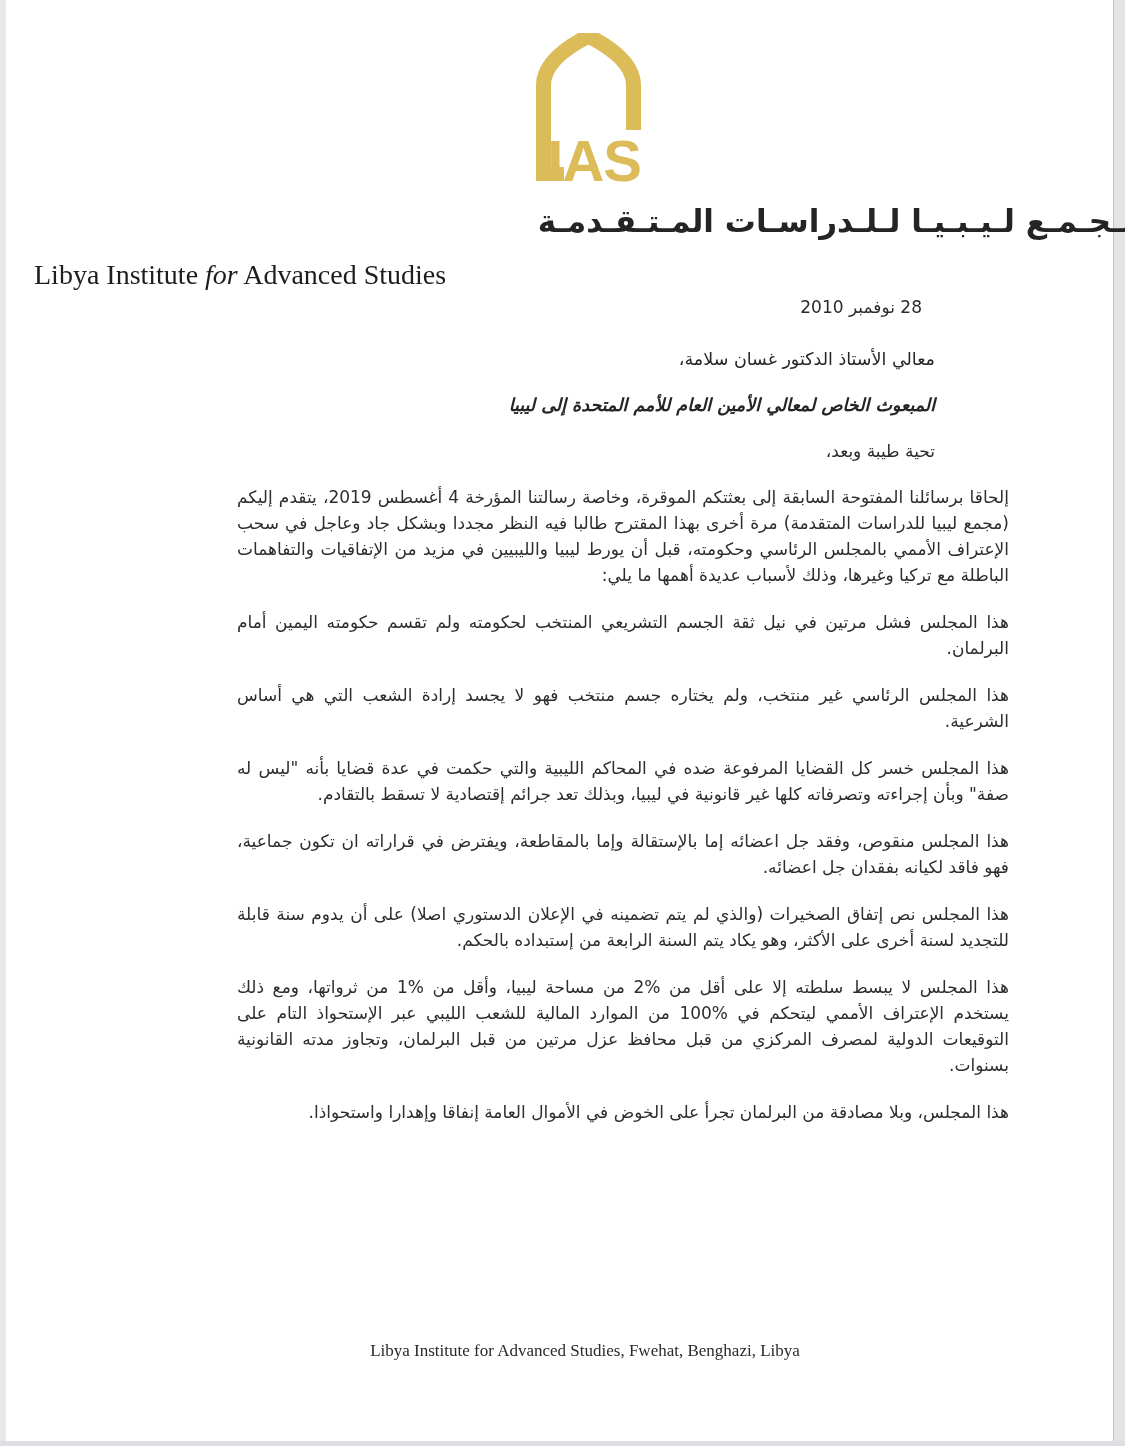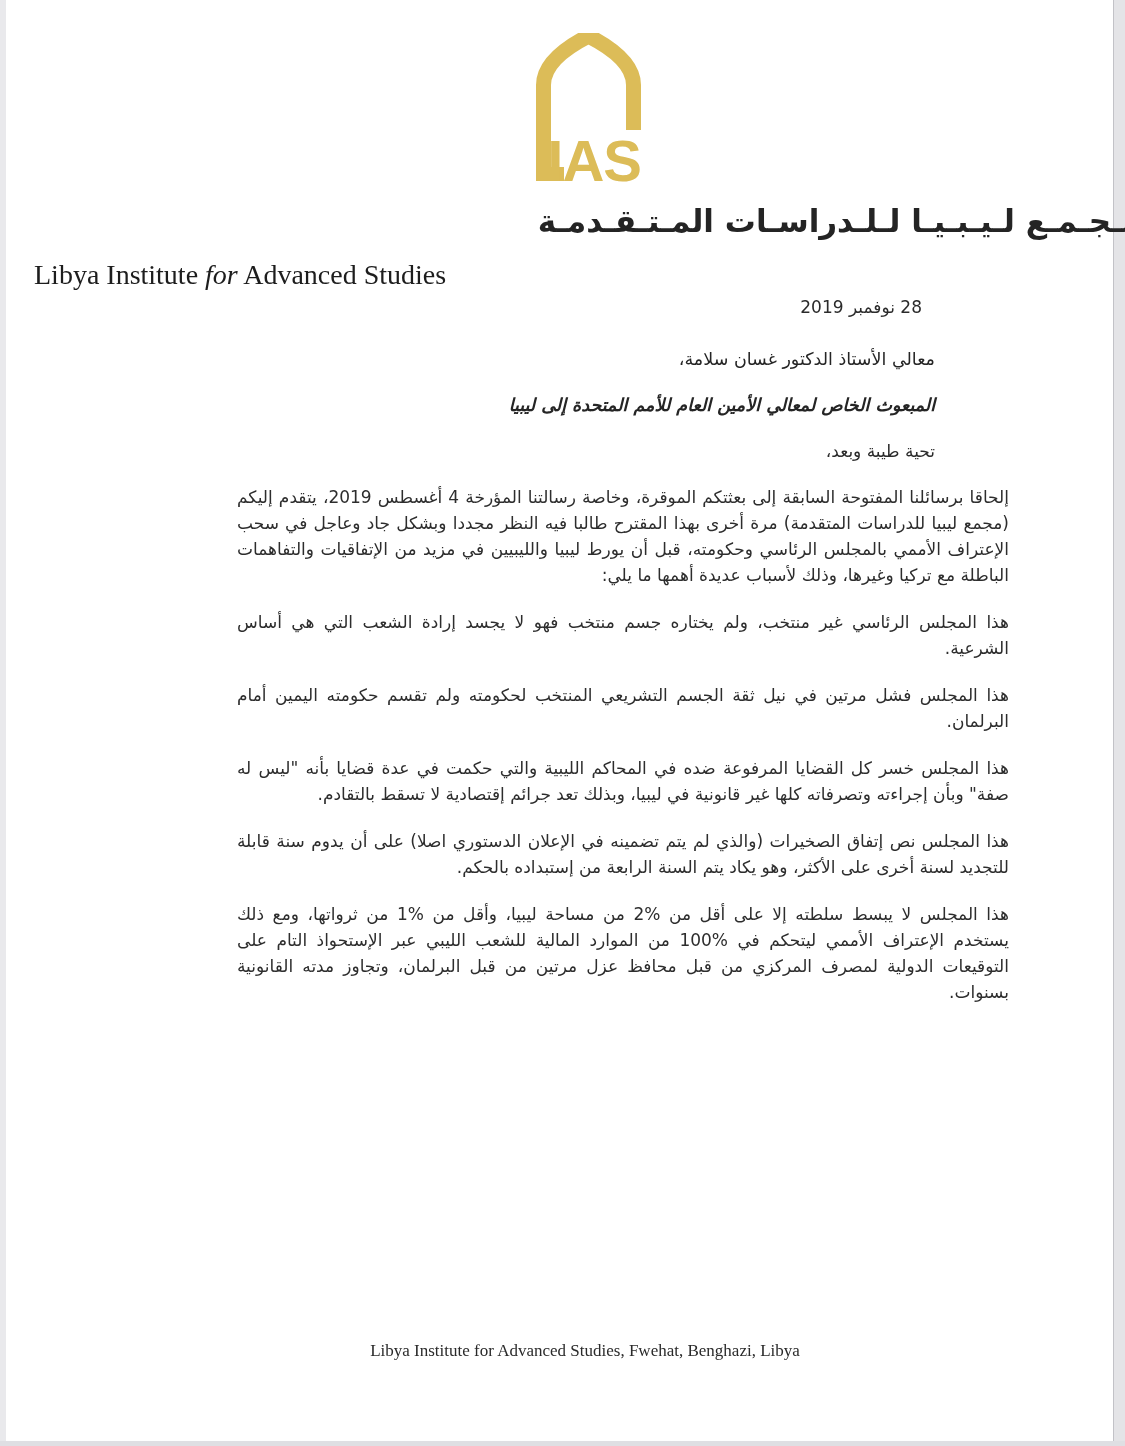--- a/index.html
+++ b/index.html
@@ -97,32 +97,34 @@
   <div class="letterhead">
     <svg class="logo-svg" width="120" height="150" viewBox="0 0 120 150" aria-hidden="true">
       <path d="M 15.5 148 L 15.5 52 Q 15.5 26 60.5 3 Q 105.5 26 105.5 52 L 105.5 97" fill="none" stroke="#dcbc58" stroke-width="15" stroke-linejoin="miter"></path>
       <rect x="8" y="134" width="28" height="14" fill="#dcbc58"></rect>
       <text x="113" y="148" text-anchor="end" font-size="58" font-weight="bold" letter-spacing="-1" fill="#dcbc58" font-family="Liberation Sans, sans-serif">IAS</text>
     </svg>
     <div class="org-ar" dir="rtl" lang="ar">مـجـمـع لـيـبـيـا لـلـدراسـات المـتـقـدمـة</div>
     <div class="org-en"><span>Libya Institute </span><span class="for-italic">for</span><span> Advanced Studies</span></div>
   </div>
 
-  <div class="date-line" dir="rtl" lang="ar">28 نوفمبر 2019</div>
+  <div class="date-line" dir="rtl" lang="ar">28 نوفمبر 2010</div>
 
   <div class="recipient-name" dir="rtl" lang="ar">معالي الأستاذ الدكتور غسان سلامة،</div>
 
   <div class="recipient-role" dir="rtl" lang="ar">المبعوث الخاص لمعالي الأمين العام للأمم المتحدة إلى ليبيا</div>
 
   <div class="salutation" dir="rtl" lang="ar">تحية طيبة وبعد،</div>
 
   <div class="body-block" dir="rtl" lang="ar">
     <p>إلحاقا برسائلنا المفتوحة السابقة إلى بعثتكم الموقرة، وخاصة رسالتنا المؤرخة 4 أغسطس 2019، يتقدم إليكم (مجمع ليبيا للدراسات المتقدمة) مرة أخرى بهذا المقترح  طالبا فيه النظر مجددا وبشكل جاد وعاجل في سحب الإعتراف الأممي بالمجلس الرئاسي وحكومته، قبل أن يورط ليبيا والليبيين في مزيد من الإتفاقيات والتفاهمات الباطلة مع تركيا وغيرها، وذلك لأسباب عديدة أهمها ما يلي:</p>
+    <p>هذا المجلس فشل مرتين في نيل ثقة الجسم التشريعي المنتخب لحكومته ولم تقسم حكومته اليمين أمام البرلمان.</p>
     <p>هذا المجلس الرئاسي غير منتخب، ولم يختاره جسم منتخب فهو لا يجسد إرادة الشعب التي هي أساس الشرعية.</p>
-    <p>هذا المجلس فشل مرتين في نيل ثقة الجسم التشريعي المنتخب لحكومته ولم تقسم حكومته اليمين أمام البرلمان.</p>
     <p>هذا المجلس خسر كل القضايا المرفوعة ضده في المحاكم الليبية والتي حكمت في عدة قضايا بأنه "ليس له صفة" وبأن إجراءته وتصرفاته كلها غير قانونية في ليبيا، وبذلك تعد جرائم إقتصادية لا تسقط بالتقادم.</p>
+    <p>هذا المجلس منقوص، وفقد جل اعضائه إما بالإستقالة وإما بالمقاطعة، ويفترض في قراراته ان تكون جماعية، فهو فاقد لكيانه بفقدان جل اعضائه.</p>
     <p>هذا المجلس نص إتفاق الصخيرات (والذي لم يتم تضمينه في الإعلان الدستوري اصلا) على أن يدوم سنة قابلة للتجديد لسنة أخرى على الأكثر، وهو يكاد يتم السنة الرابعة من إستبداده بالحكم.</p>
     <p>هذا المجلس لا يبسط سلطته إلا على أقل من %2 من مساحة ليبيا، وأقل من %1 من ثرواتها، ومع ذلك يستخدم الإعتراف الأممي ليتحكم في %100 من الموارد المالية للشعب الليبي عبر الإستحواذ التام على التوقيعات الدولية لمصرف المركزي من قبل محافظ عزل مرتين من قبل البرلمان، وتجاوز مدته القانونية بسنوات.</p>
+    <p>هذا المجلس، وبلا مصادقة من البرلمان تجرأ على الخوض في الأموال العامة إنفاقا وإهدارا واستحواذا.</p>
   </div>
 
   <div class="footer">Libya Institute for Advanced Studies, Fwehat, Benghazi, Libya</div>
 
 </div>
 
 </body></html>

